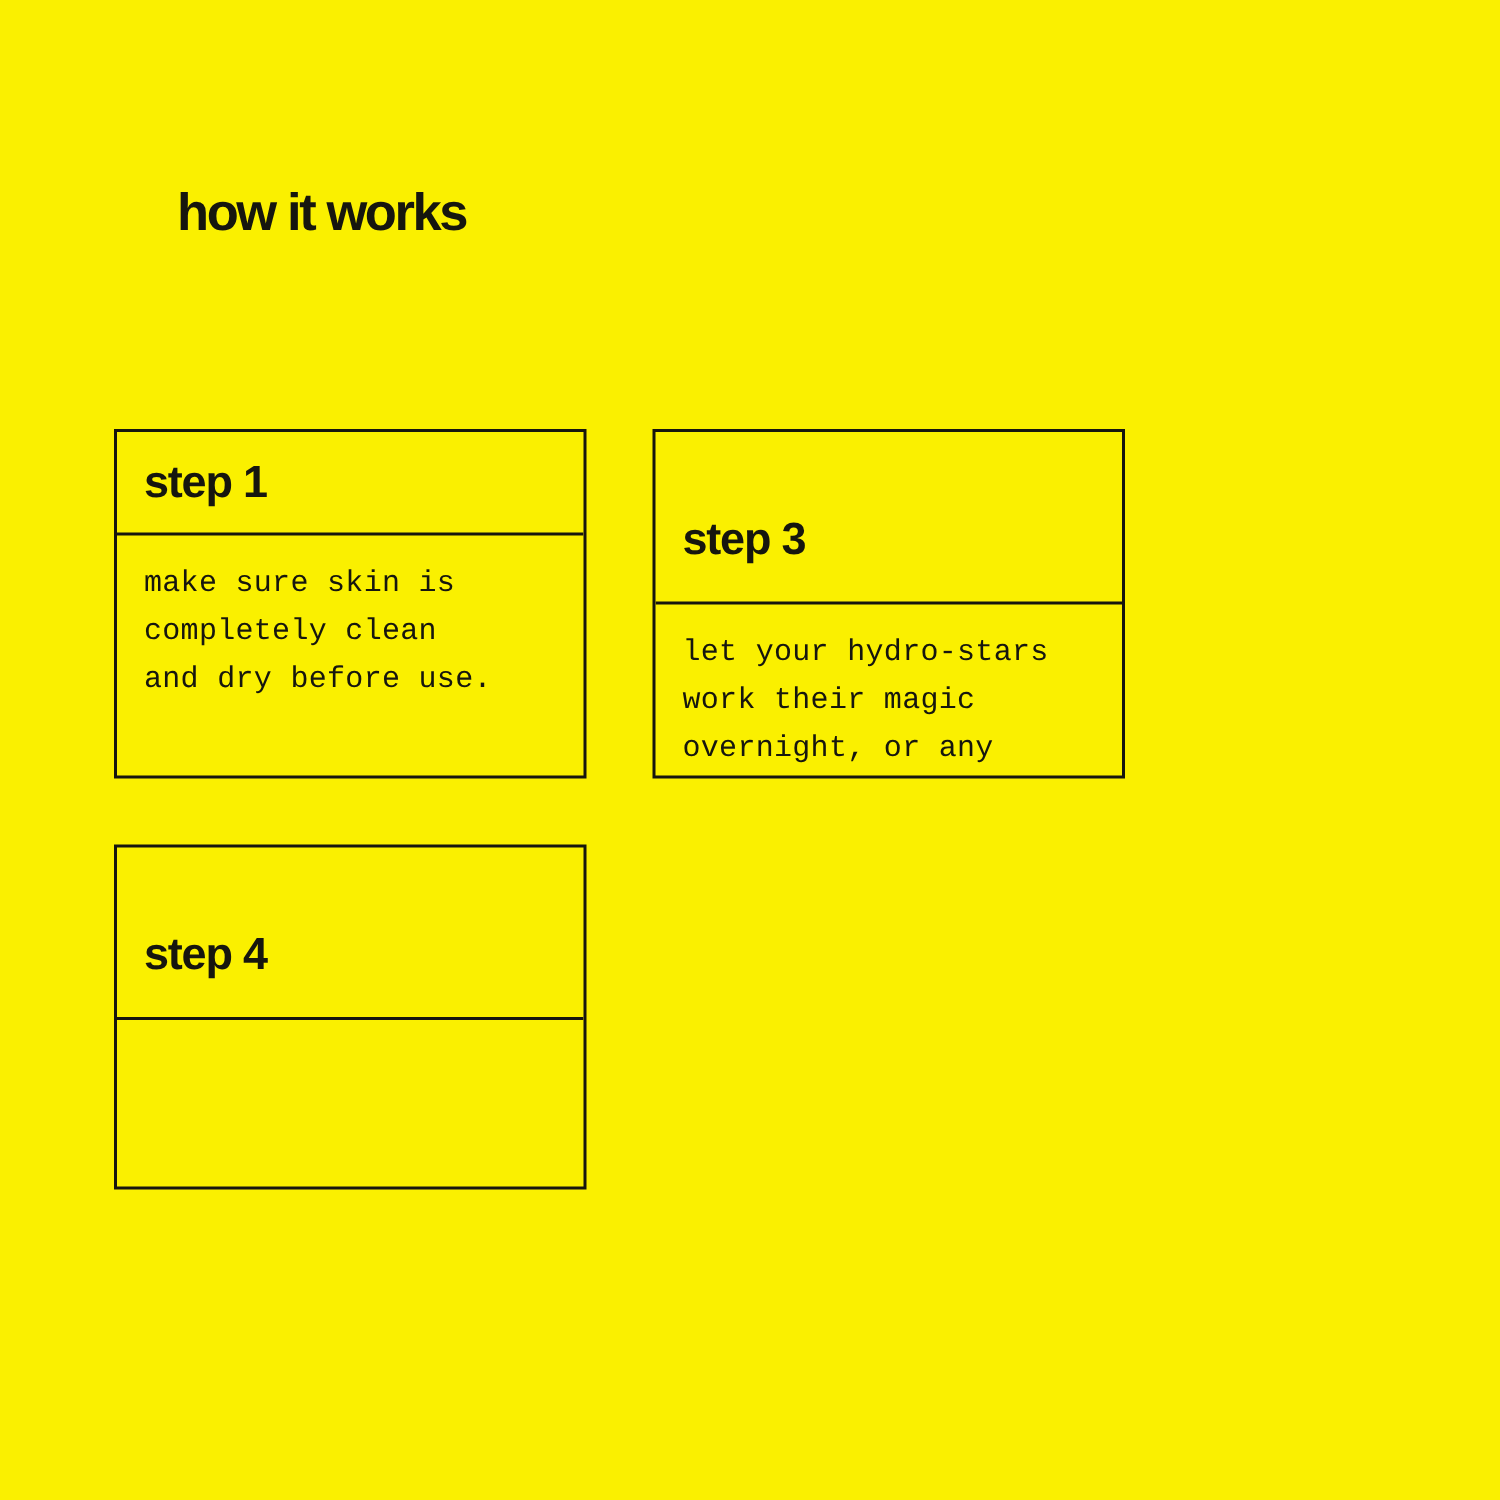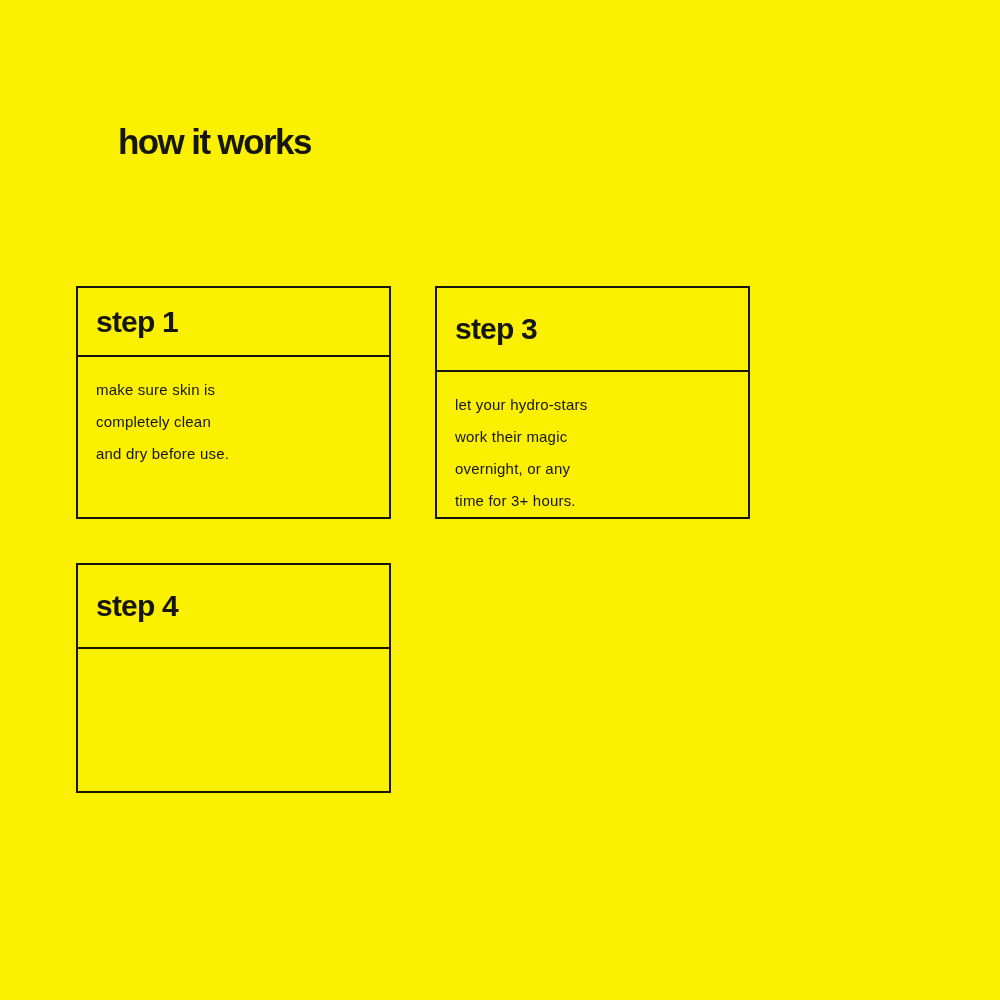--- a/index.html
+++ b/index.html
@@ -62,41 +62,41 @@
   .step-card-header {
     border-bottom: 2px solid #16160e;
     box-sizing: border-box;
     display: flex;
     align-items: center;
     padding: 0 0 0 18px;
     flex: 0 0 auto;
   }
 
   .step-card.row-top .step-card-header { height: 69px; }
-  .step-card.row-bottom .step-card-header { height: 84px; }
+  .step-card.row-bottom .step-card-header { height: 84px; margin-top: 31px; }
 
   .step-card-title {
     font-size: 30px;
     font-weight: 700;
     letter-spacing: -0.8px;
     color: #16160e;
     line-height: 1;
     white-space: nowrap;
   }
 
   .step-card-body {
     flex: 1 1 auto;
     padding: 17px 10px 0 18px;
     box-sizing: border-box;
   }
 
   .step-card-body p {
     margin: 0;
-    font-family: Liberation Sans, sans-serif;
-    font-size: 15px;
+    font-family: Liberation Mono, monospace;
+    font-size: 20px;
     line-height: 32px;
     letter-spacing: 0.2px;
     color: #16160e;
     white-space: pre-line;
   }
 </style>
 </head>
 <body>
 
 <div class="page">

